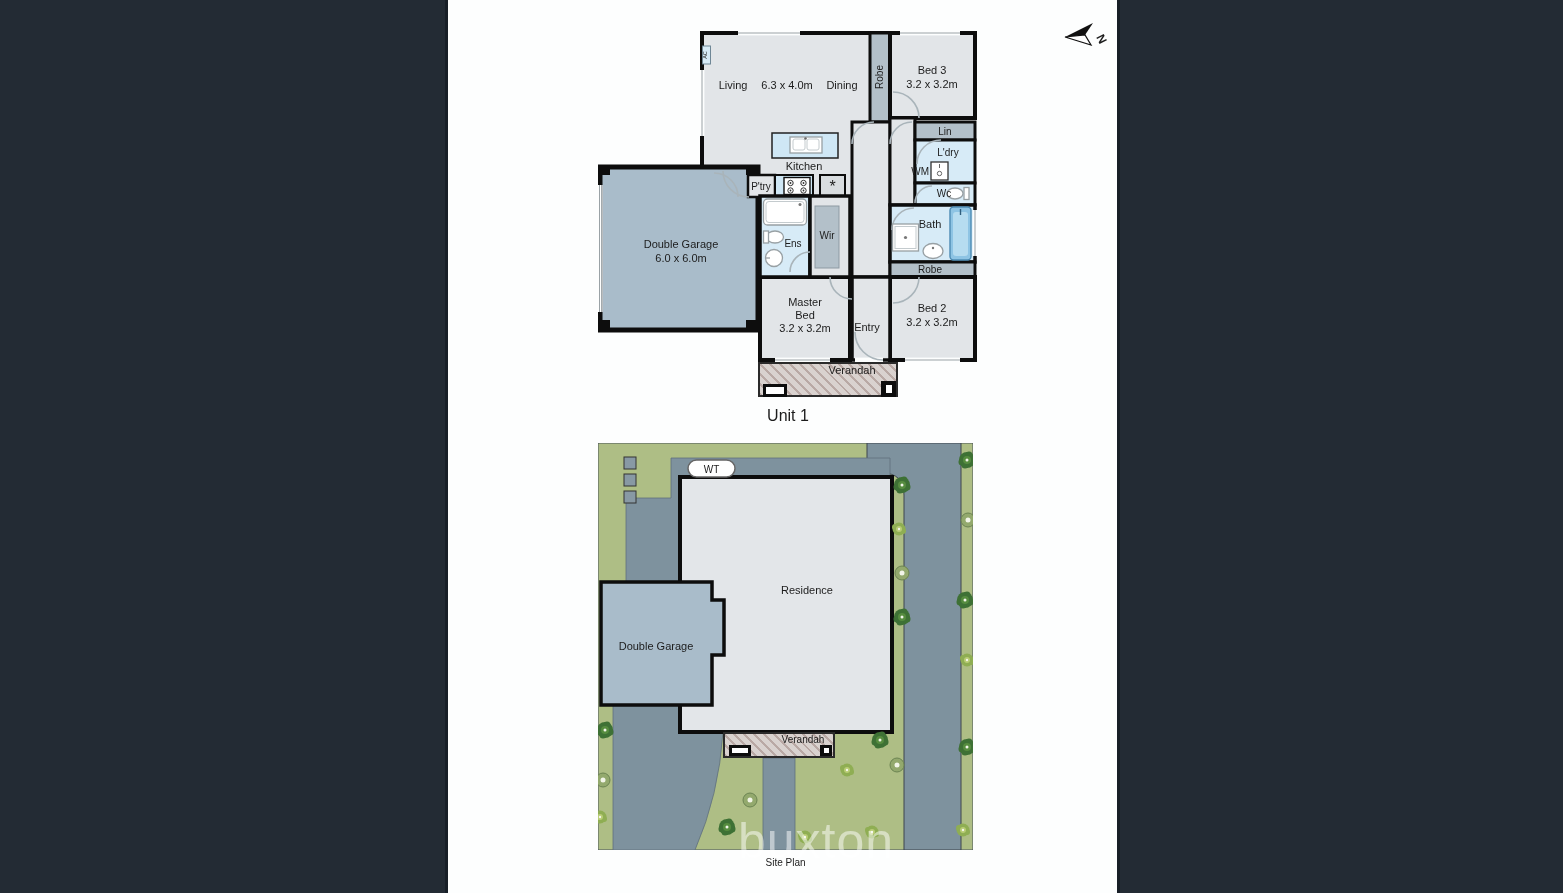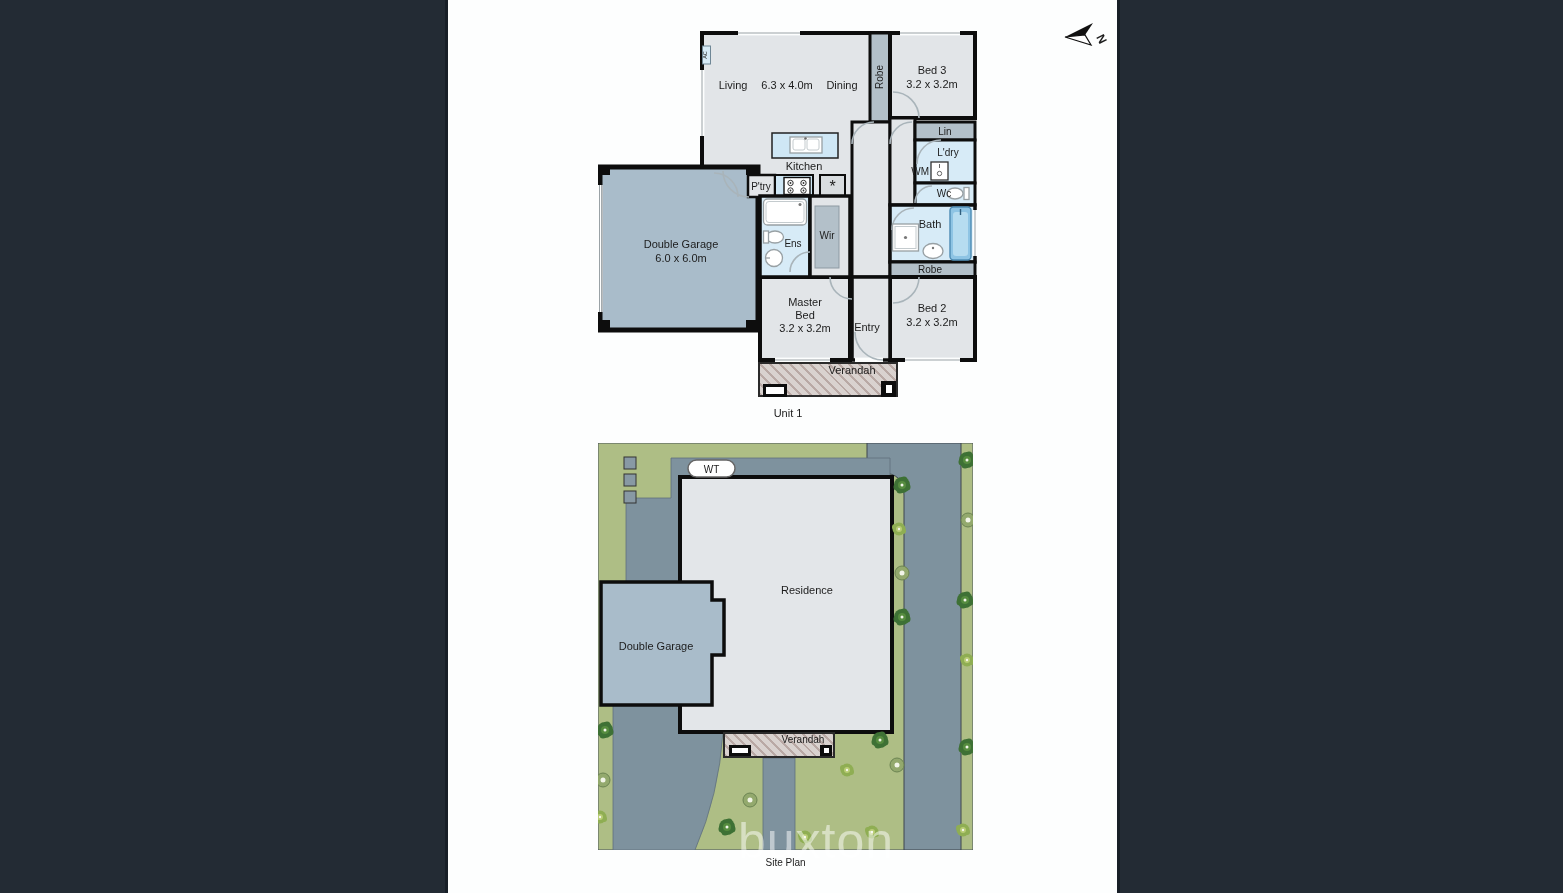--- a/index.html
+++ b/index.html
@@ -20,21 +20,21 @@
   .xs{font-size:5.5px;}
   .f-room{fill:var(--room);}  .f-wet{fill:var(--wet);}
   .f-bench{fill:var(--bench);} .f-robe{fill:var(--robe);}
   .f-gar{fill:var(--garage);}  .f-fr{fill:var(--fridge);}
   .st{stroke:var(--wall);}
   .door{fill:none;stroke:#a9b4ba;stroke-width:1.6;}
   .winbg{fill:var(--canvas);stroke:none;}
   .winln{stroke:#9aa2a6;stroke-width:1;}
   .fx{fill:#fff;stroke:#98a0a4;stroke-width:1.3;}
   .fxin{fill:none;stroke:#c4cbce;stroke-width:1;}
-  .title{position:absolute;font-size:11px;color:var(--text);text-align:center;}
+  .title{position:absolute;font-size:16px;color:var(--text);text-align:center;}
   .verandah{
     position:absolute;box-sizing:border-box;border:2px solid #2a2a2a;
     background:repeating-linear-gradient(45deg,var(--hatchline) 0 2px,var(--hatchbg) 2px 7px);
     display:flex;align-items:flex-start;justify-content:center;
     font-size:11px;color:var(--text);padding-left:48px;
   }
   .post{position:absolute;background:#0d0d0d;}
   .post .in{position:absolute;background:#fff;}
   .wm{
     position:absolute;z-index:6;text-align:center;font-weight:normal;

